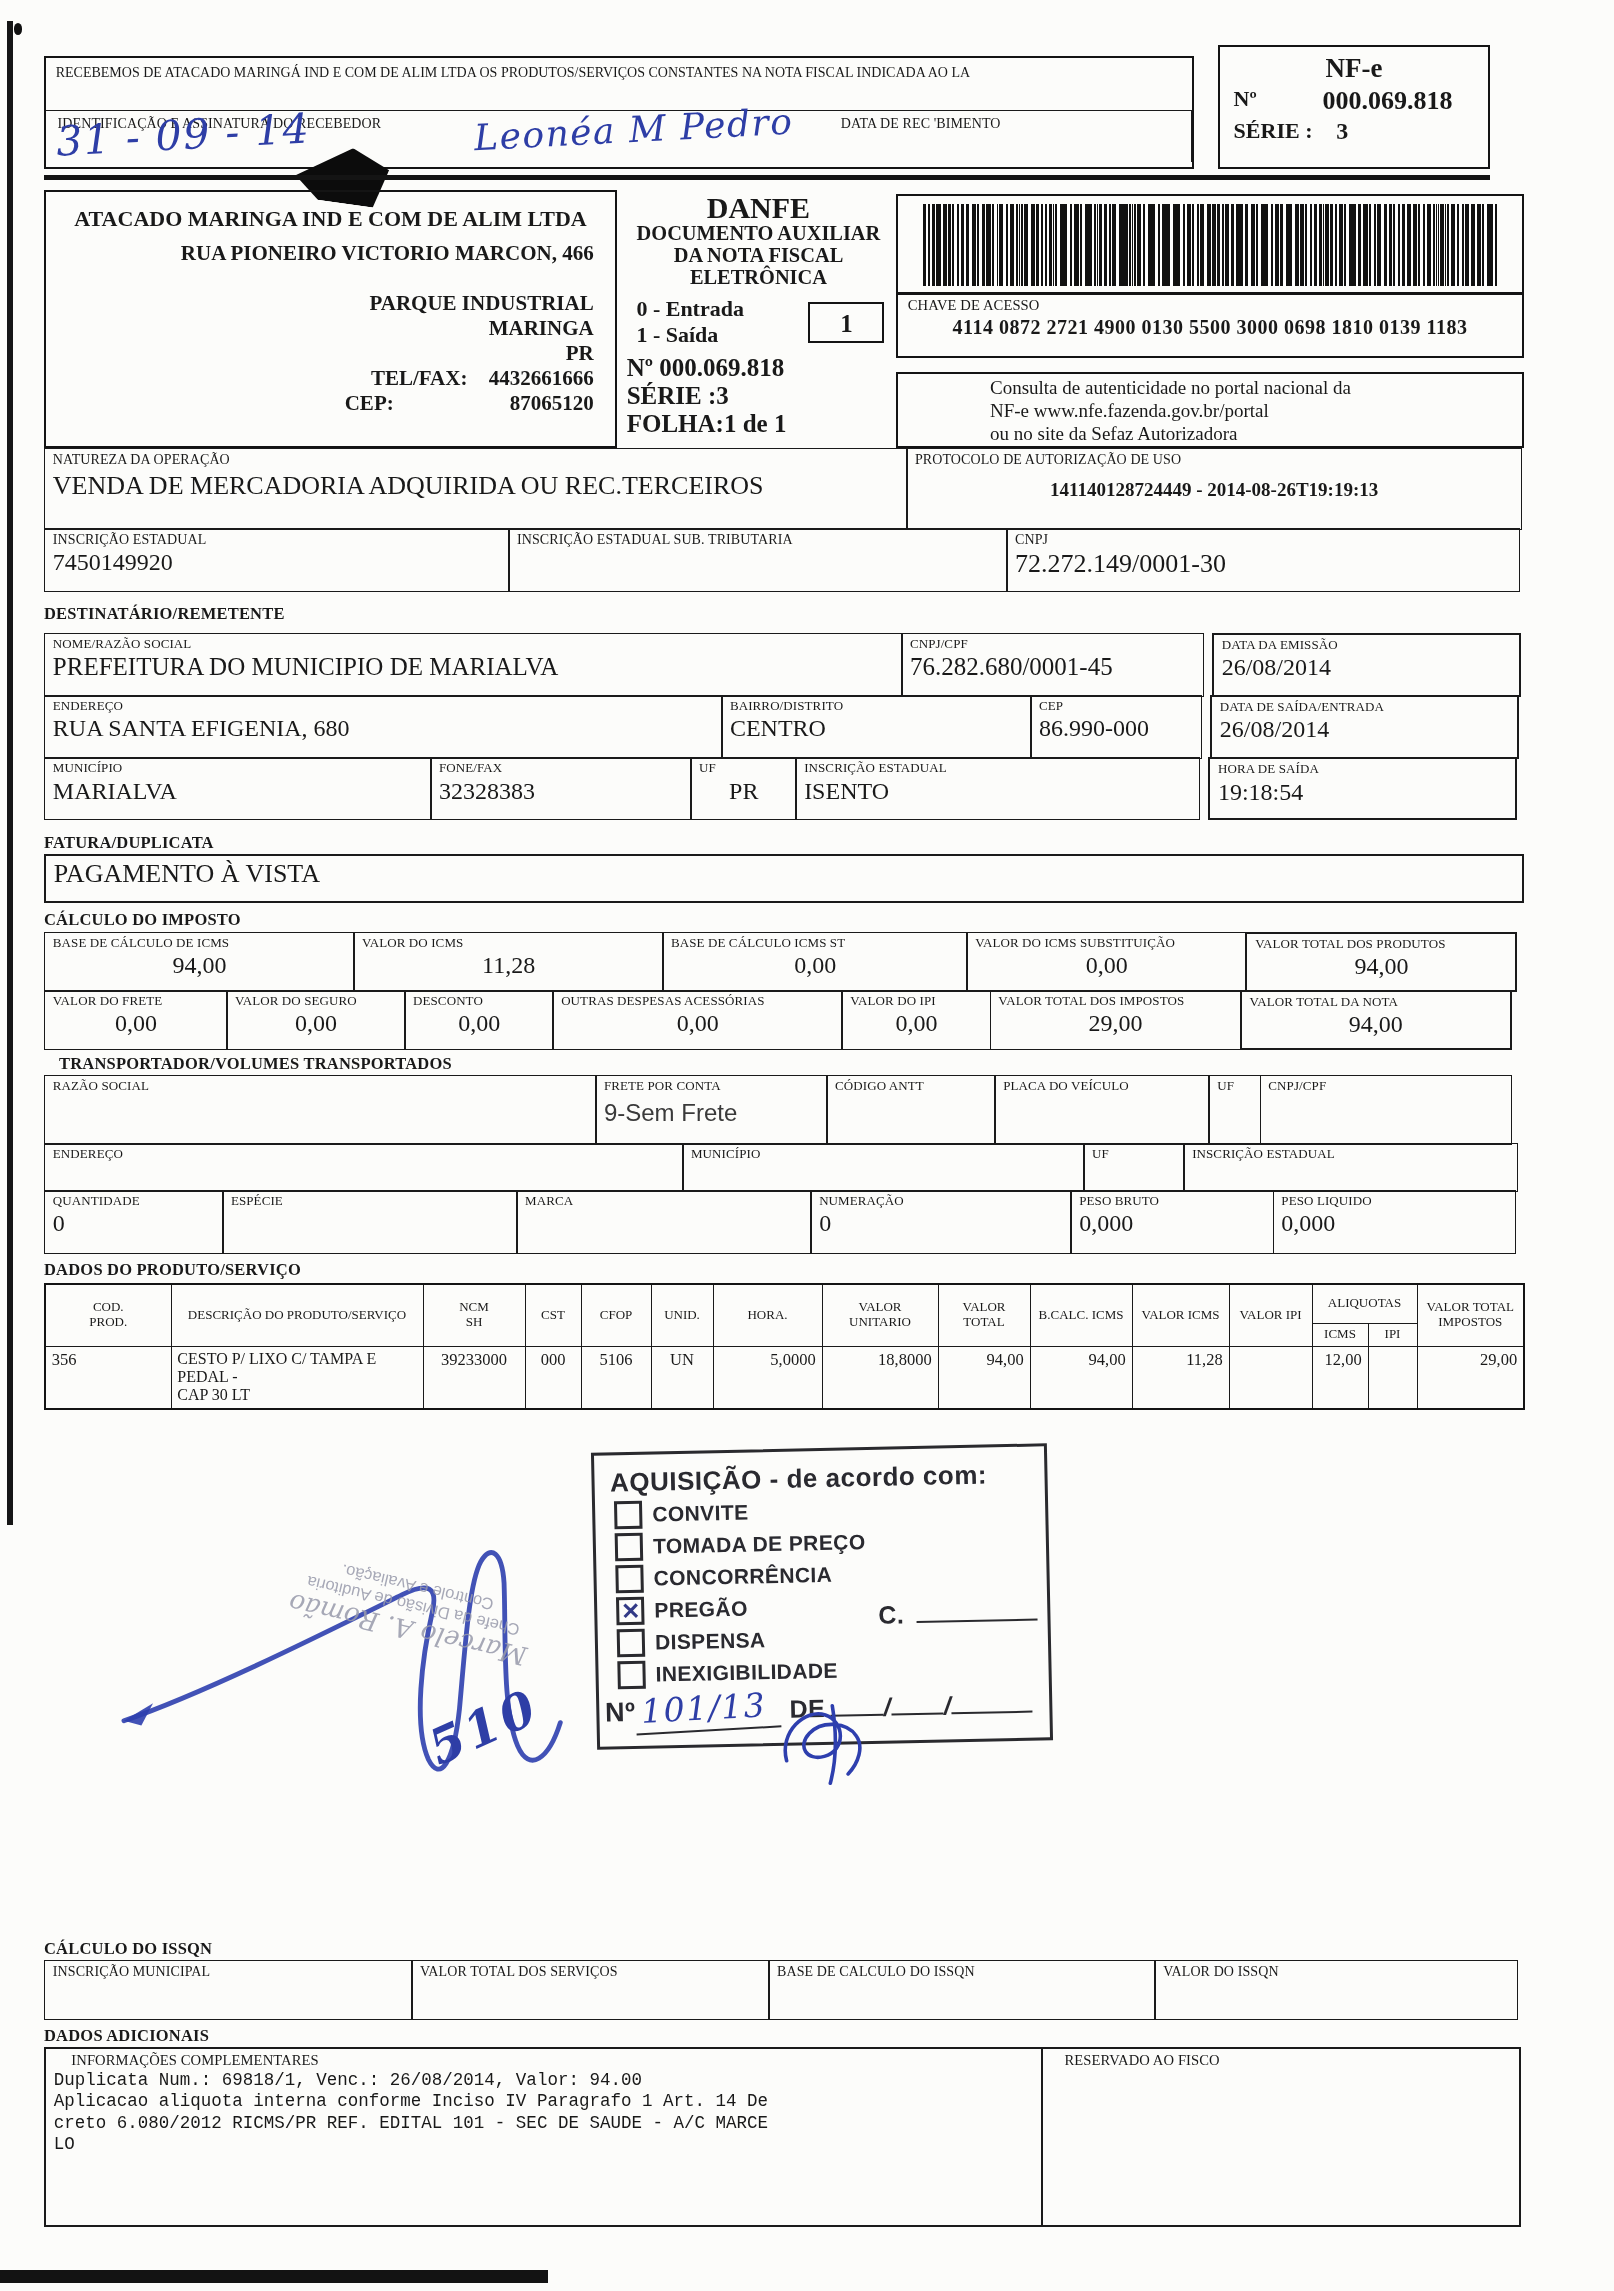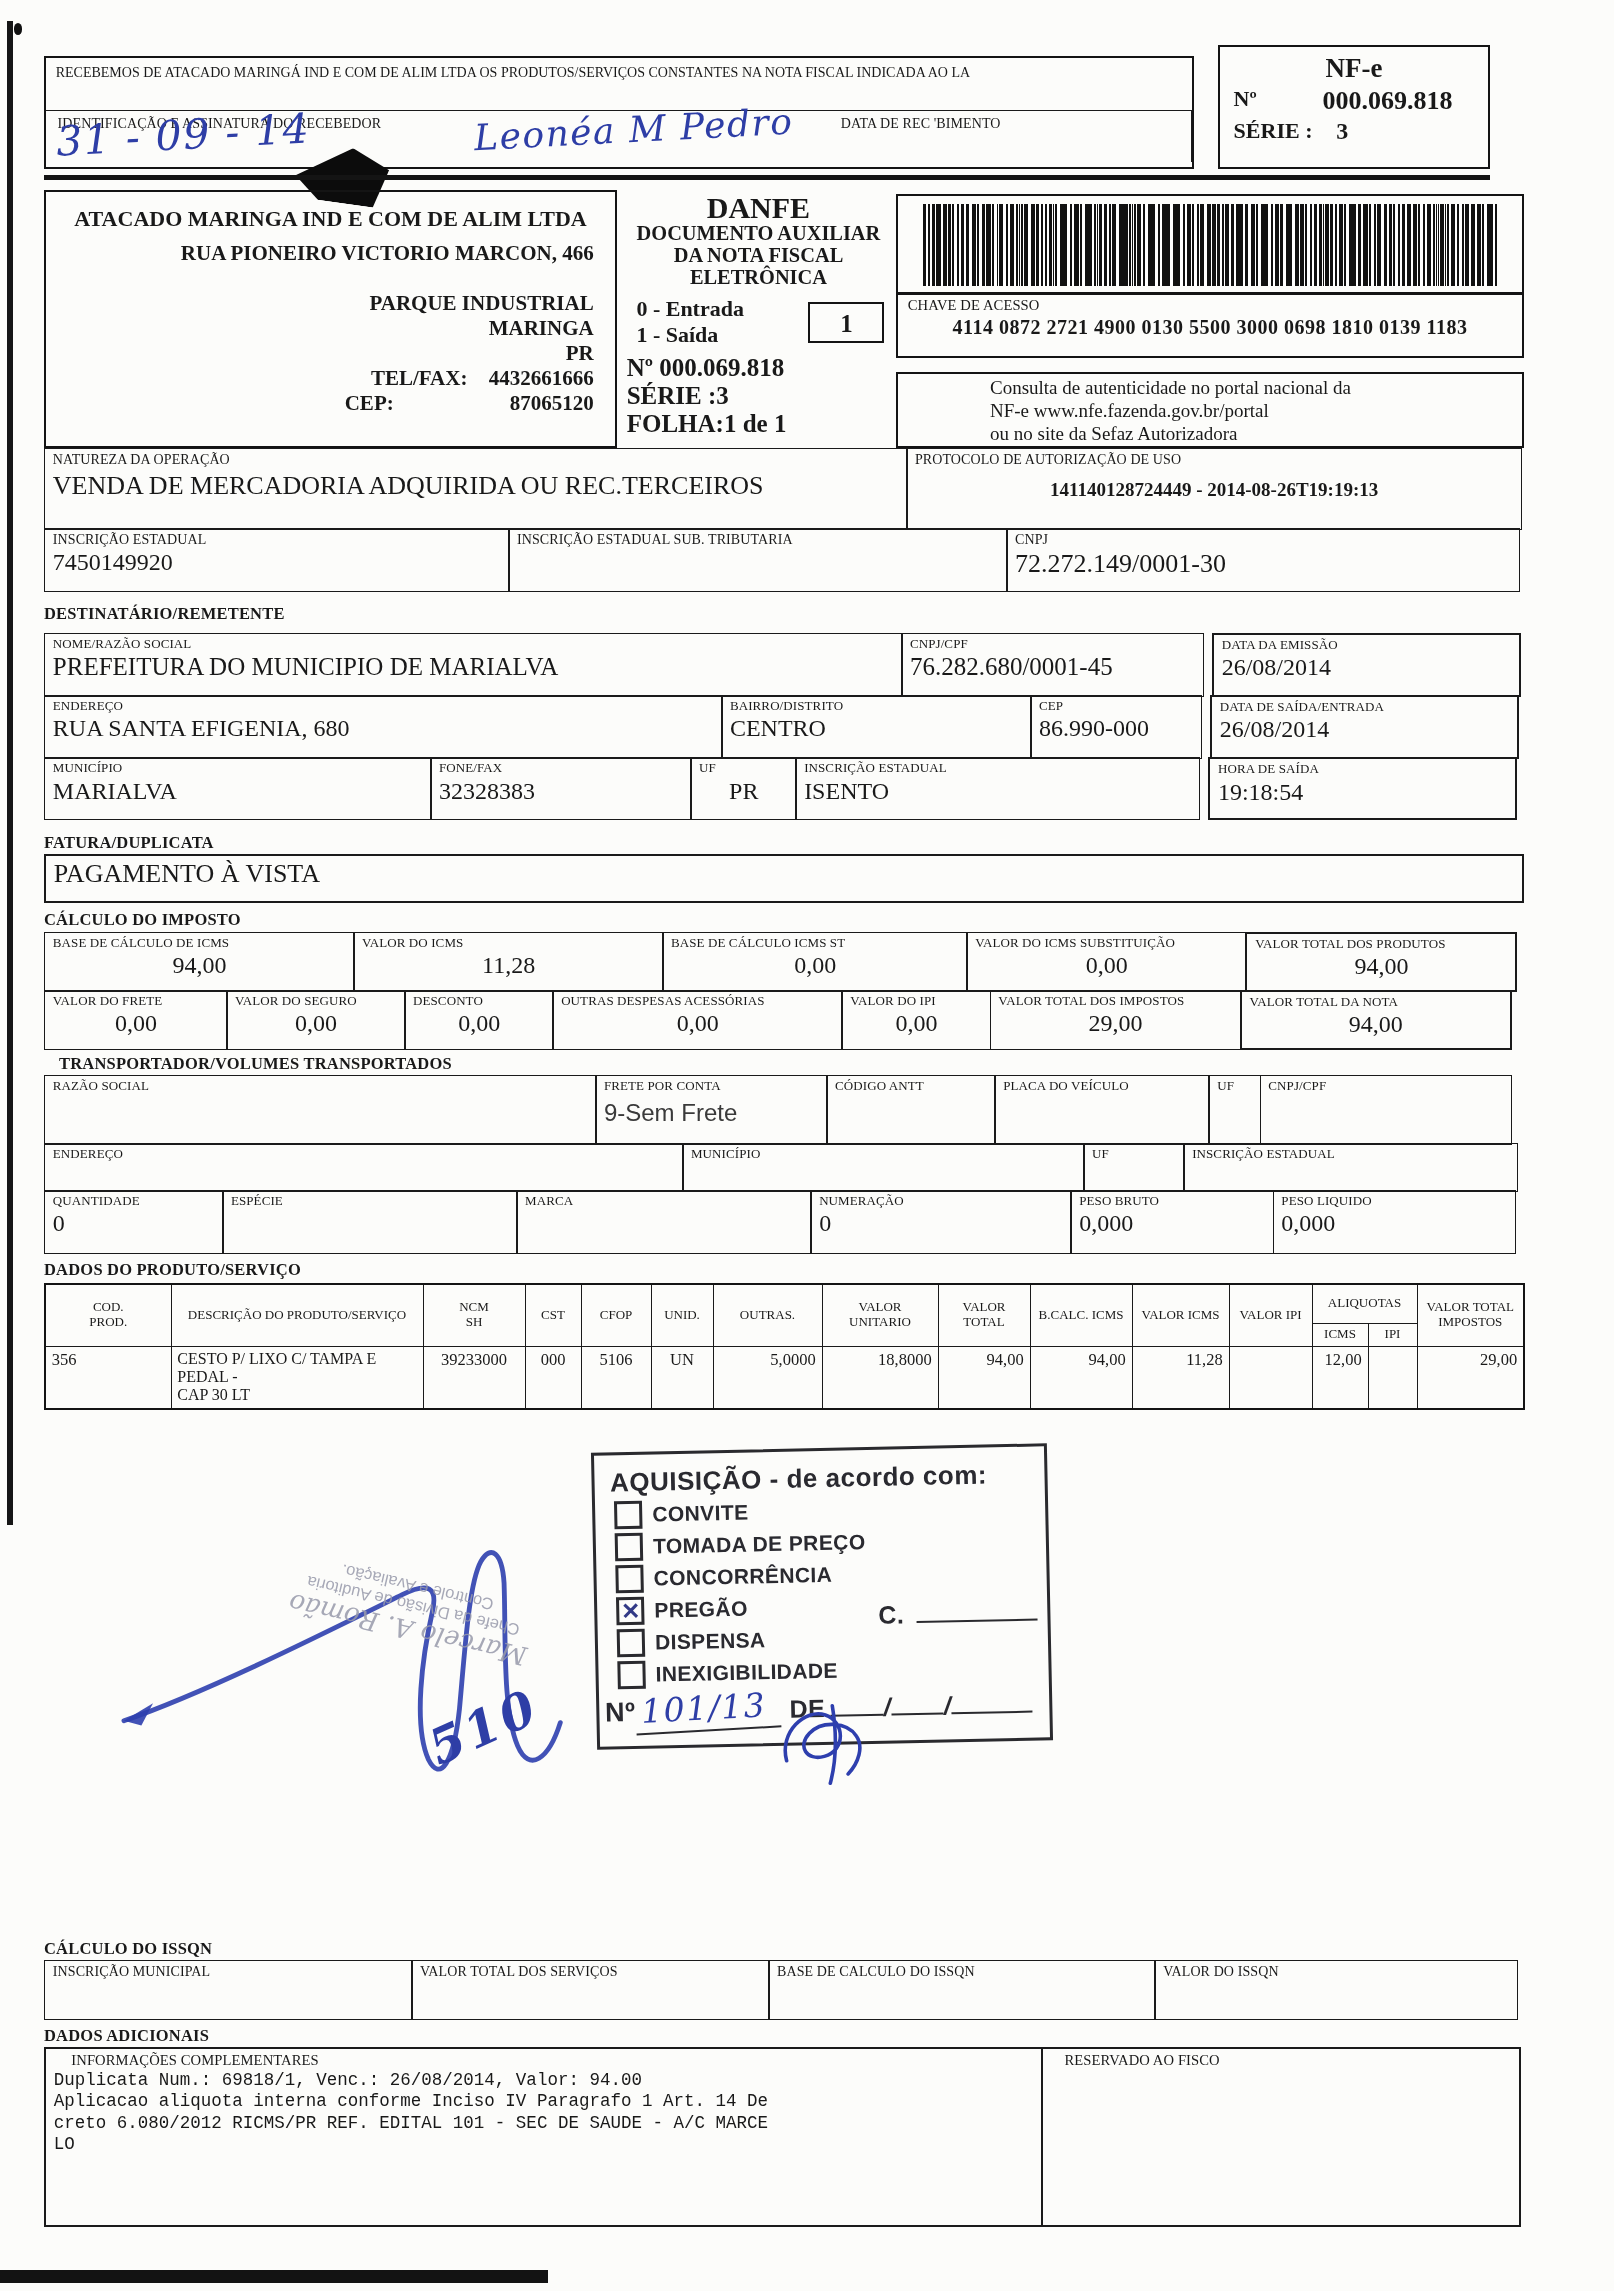--- a/index.html
+++ b/index.html
@@ -387,21 +387,21 @@
     <tbody>
         <tr style="height:39px;">
       <th rowspan="2" class="prel">COD.
 PROD.</th>
       <th rowspan="2">DESCRIÇÃO DO PRODUTO/SERVIÇO</th>
       <th rowspan="2" class="prel">NCM
 SH</th>
       <th rowspan="2">CST</th>
       <th rowspan="2">CFOP</th>
       <th rowspan="2">UNID.</th>
-      <th rowspan="2">OUTRAS.</th>
+      <th rowspan="2">HORA.</th>
       <th rowspan="2" class="prel">VALOR
 UNITARIO</th>
       <th rowspan="2">VALOR TOTAL</th>
       <th rowspan="2">B.CALC. ICMS</th>
       <th rowspan="2">VALOR ICMS</th>
       <th rowspan="2">VALOR IPI</th>
       <th colspan="2">ALIQUOTAS</th>
       <th rowspan="2" class="prel">VALOR TOTAL
 IMPOSTOS</th>
     </tr>

